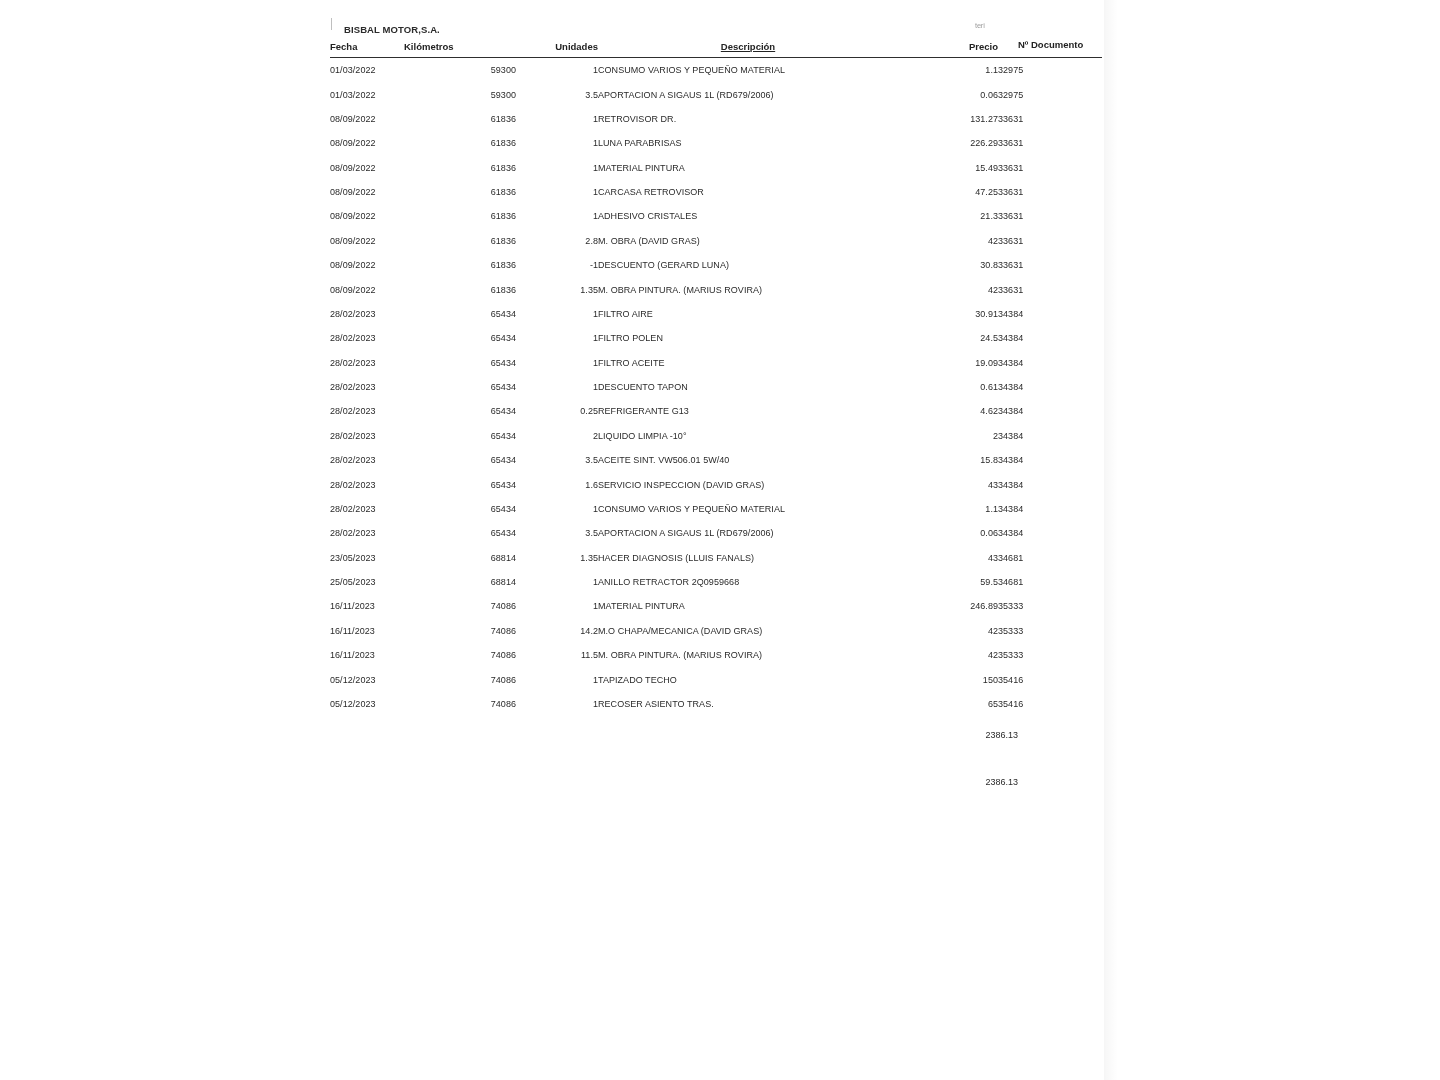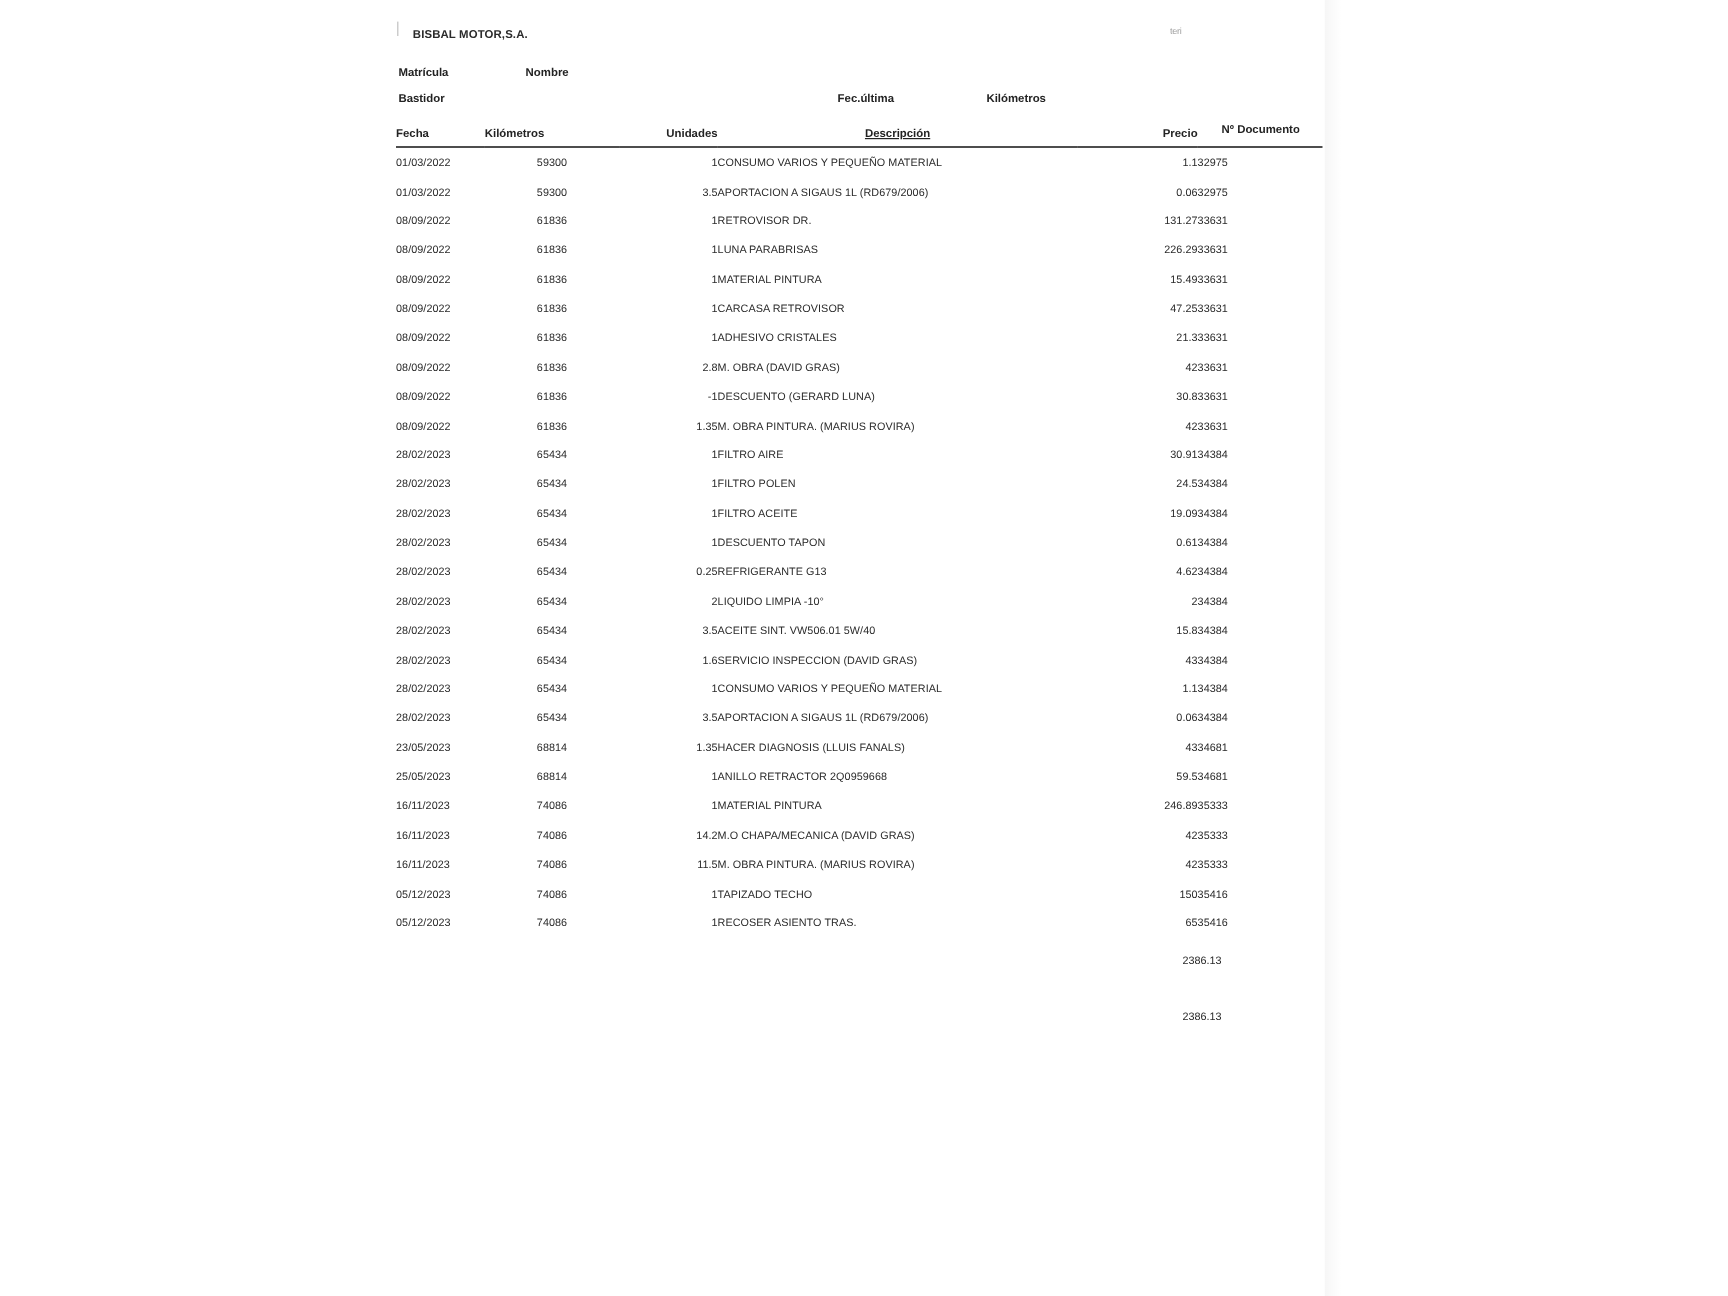--- a/index.html
+++ b/index.html
@@ -132,21 +132,21 @@
   col.c-doc      { width: 104px; }
 
   .th-fecha    { text-align: left;  padding-left: 2px; }
   .th-km       { text-align: left; }
   .th-unidades { text-align: right; margin-top: 13px; }
   .th-desc     { text-align: center;  padding-left: 14px; text-decoration: underline; }
   .th-precio   { text-align: right; padding-right: 22px; }
   .th-doc      { text-align: left;  padding-left: 12px; }
 
   .td-fecha    { text-align: left;  padding-left: 2px; }
-  .td-km       { text-align: center; }
+  .td-km       { text-align: right; }
   .td-unidades { text-align: right; padding-right: 18px; }
   .td-desc     { text-align: left;  padding-left: 14px; }
   .td-precio   { text-align: right; padding-right: 22px; }
   .td-doc      { text-align: left;  padding-left: 12px; }
 
   
   .th-doc-clip {
     display: inline-block;
     max-width: 88px;
     overflow: hidden;
@@ -176,27 +176,20 @@
   <div class="scan-edge-shade"></div>
   <div class="scan-tick"></div>
 
   <div class="corner-mark">teri</div>
 
   <div class="content">
 
 
     <div class="company">BISBAL MOTOR,S.A.</div>
 
-    <div class="meta">
-      <span class="lbl m-matricula">Matrícula</span>
-      <span class="lbl m-nombre">Nombre</span>
-      <span class="lbl m-bastidor">Bastidor</span>
-      <span class="lbl m-fecultima">Fec.última</span>
-      <span class="lbl m-kilometros">Kilómetros</span>
-    </div>
 
     <table class="hist">
       <colgroup>
         <col class="c-fecha">
           <col class="c-km">
           <col class="c-unidades">
         <col class="c-desc">
           <col class="c-precio">
           <col class="c-doc">
       </colgroup>

